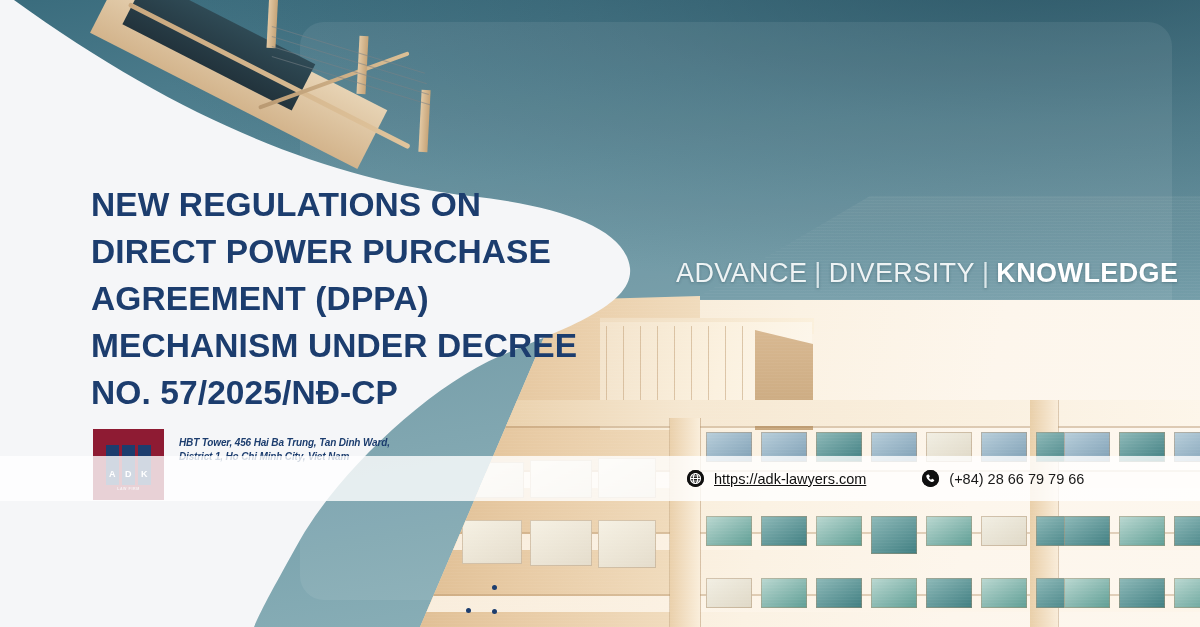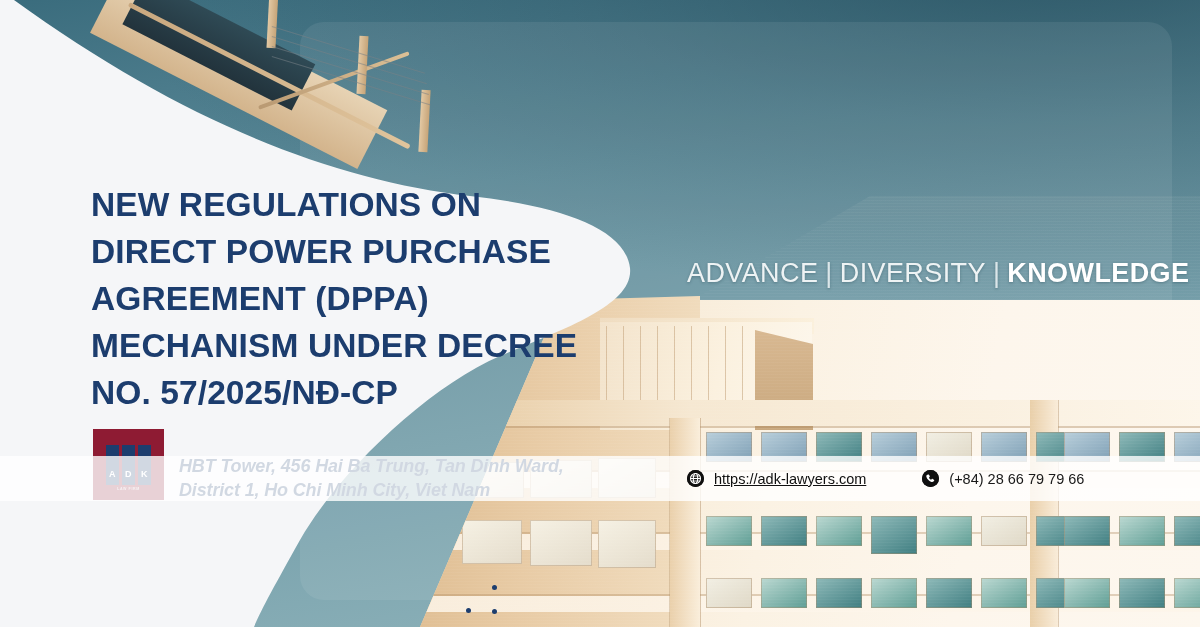--- a/index.html
+++ b/index.html
@@ -243,40 +243,39 @@
 
   .firm-text { padding-top:1px; }
   .firm-name {
     color:#1c3d6e;
     font-size:13px;
     font-weight:bold;
     font-style:italic;
     letter-spacing:-.1px;
   }
   .firm-addr {
-    margin-top:24px;
+    margin-top:6px;
     color:#1c3d6e;
-    font-size:18px;
+    font-size:10px;
     font-weight:bold;
     font-style:italic;
     line-height:1.35;
     letter-spacing:-.15px;
     white-space:pre-line;
   }
 
   
   .tagline {
     position:absolute;
     left:676px; top:258px;
     font-size:27px;
     color:#eef3f4;
     letter-spacing:.4px;
     white-space:nowrap;
     text-shadow:0 1px 3px rgba(20,50,62,.32);
-    margin-left:11px;
   }
   .tagline .sep { color:#dbe6e9; margin:0 7px; font-weight:300; }
   .tagline .light { font-weight:400; }
   .tagline .bold { font-weight:bold; color:#ffffff; }
 
   
   .contact-bar {
     position:absolute;
     left:0; top:456px;
     width:1200px; height:45px;

